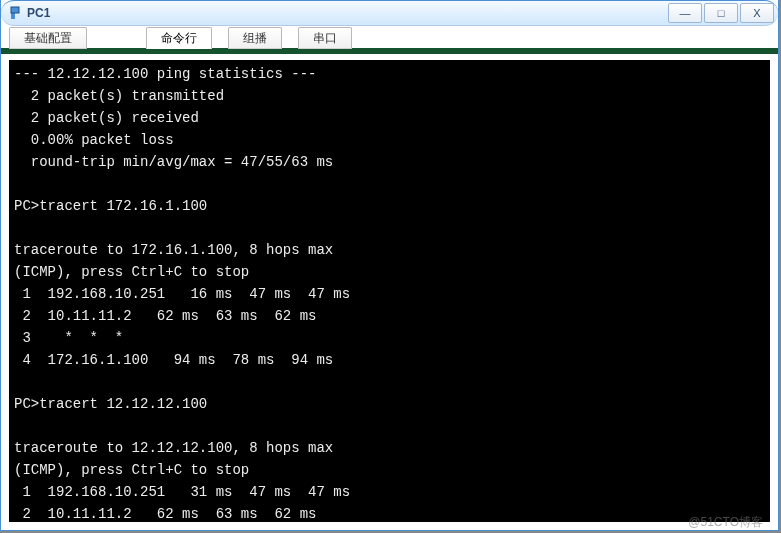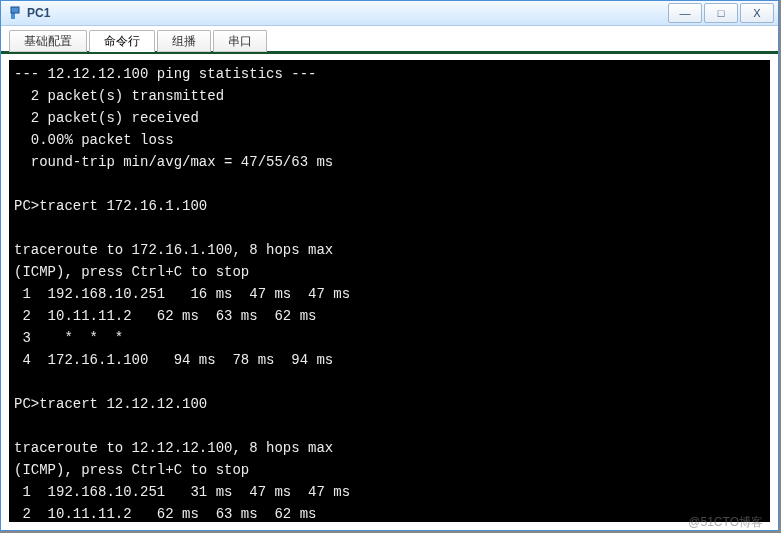--- a/index.html
+++ b/index.html
@@ -24,20 +24,21 @@
   .titlebar {
     height: 26px;
     background: linear-gradient(to bottom, #f5faff 0%, #e2f0fe 50%, #d0e7fc 100%);
     border-top: 1px solid #4a90d9;
     border-bottom: 1px solid #b0cbe8;
     display: flex;
     align-items: center;
     padding: 0 4px 0 6px;
     font-size: 12px;
     color: #2b4a6e;
+    border-radius: 13px;
   }
   .titlebar .icon {
     width: 16px; height: 16px;
     margin-right: 4px;
     display: inline-flex;
     align-items: center; justify-content: center;
   }
   .titlebar .title { flex: 0 0 auto; font-weight: bold; }
   .titlebar .spacer { flex: 1; }
   .winbtn {
@@ -49,45 +50,46 @@
     display: flex; align-items: center; justify-content: center;
     font-family: Arial, sans-serif;
     font-size: 11px;
     color: #2b4a6e;
     cursor: pointer;
   }
   .winbtn span { line-height: 1; }
   .tabbar {
     height: 28px;
     background: #fff;
-    border-bottom: 3px solid #14532d;
+    border-bottom: 6px solid #14532d;
     display: flex;
     align-items: flex-end;
     padding: 4px 8px 0 8px;
-    gap: 2px;
+    gap: 16px;
   }
   .tab {
     height: 22px;
     padding: 0 14px;
     border: 1px solid #b8b8b8;
     border-bottom: 1px solid #d0d0d0;
     background: linear-gradient(to bottom, #ffffff, #f0f0f0);
     font-size: 12px;
     display: flex; align-items: center;
     color: #333;
     cursor: pointer;
     position: relative;
     top: 1px;
     border-radius: 2px 2px 0 0;
   }
   .tab.active {
     background: #fff;
     border-bottom: 1px solid #fff;
     font-weight: normal;
     color: #000;
+    margin-left: 43px;
   }
   .term-wrap {
     flex: 1;
     padding: 6px 8px 8px 8px;
     background: #fff;
     overflow: hidden;
   }
   .terminal {
     width: 100%;
     height: 100%;

